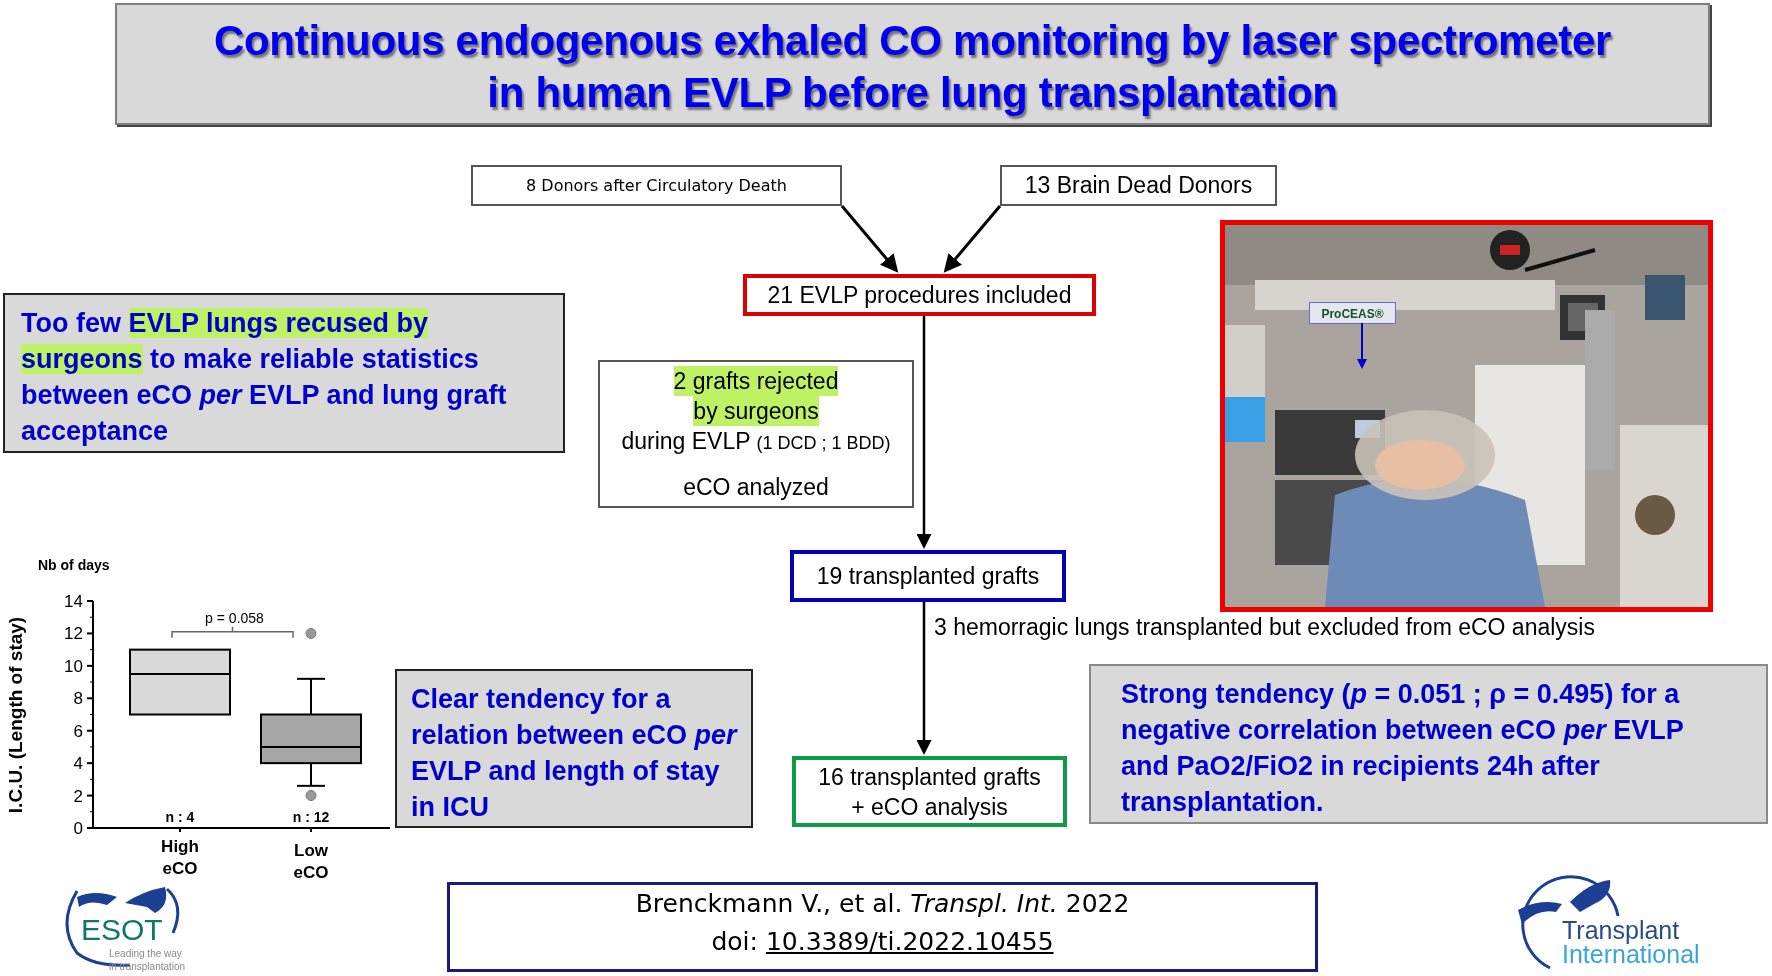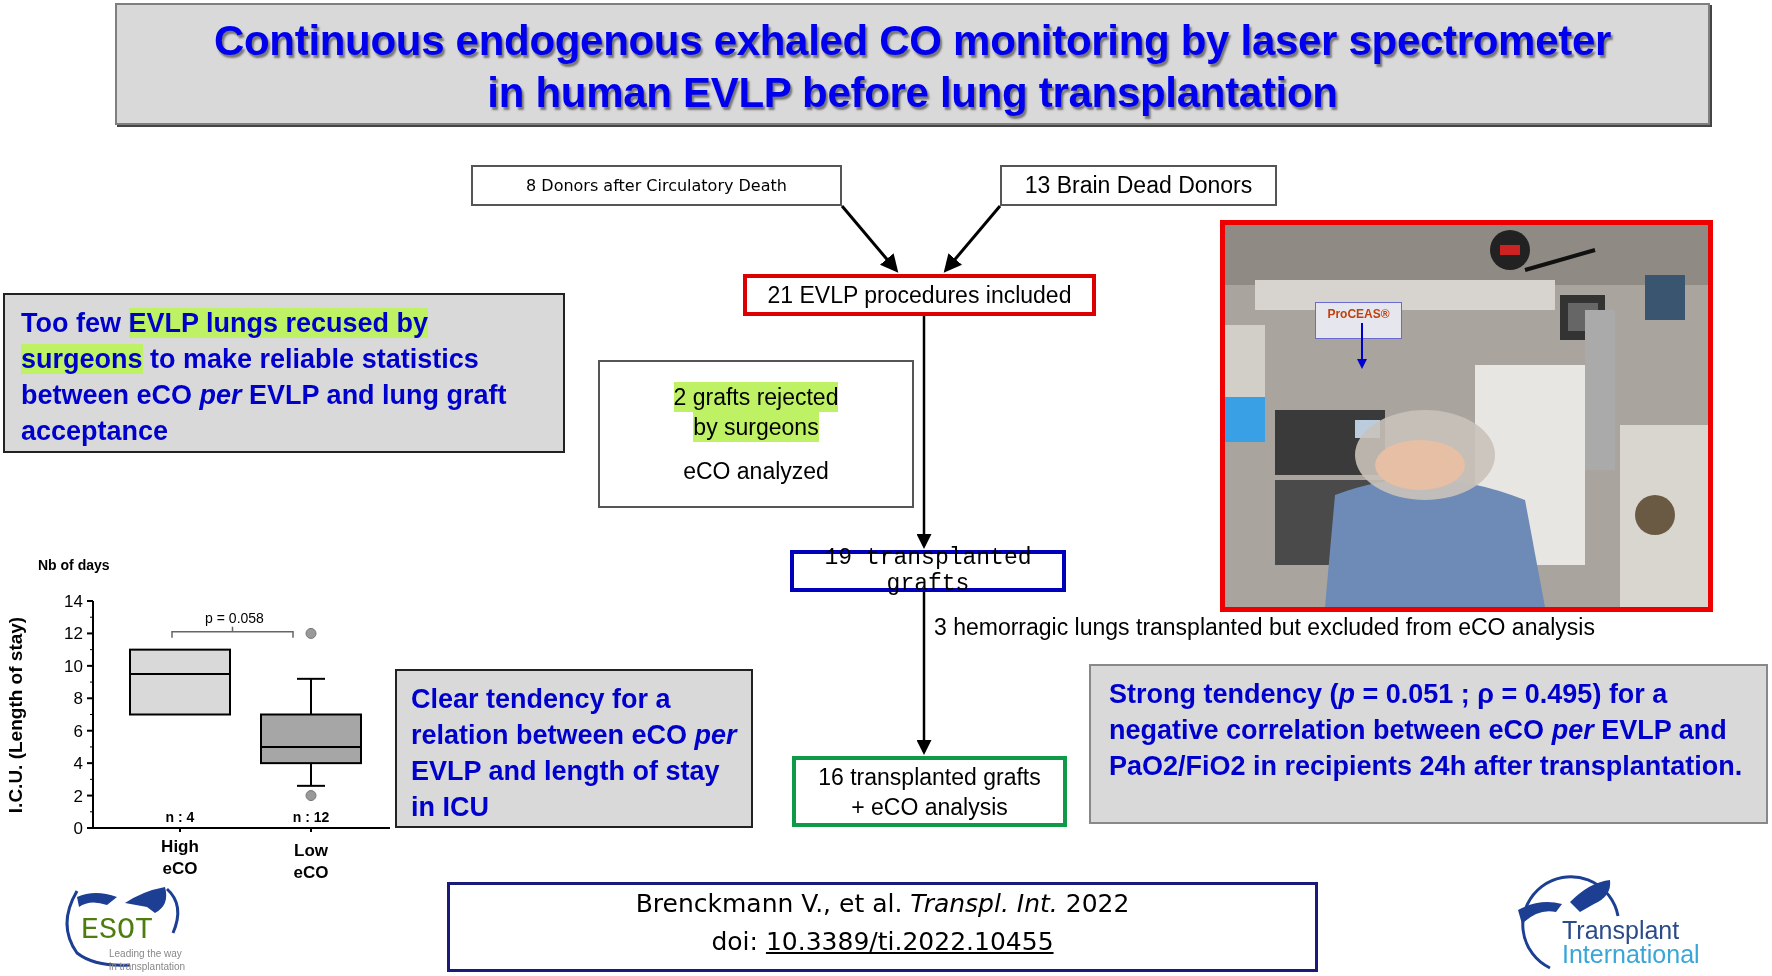--- a/index.html
+++ b/index.html
@@ -42,41 +42,42 @@
 </div>
 <div class="abs fbox" style="left:1000px;top:165px;width:277px;height:41px;border:2px solid #555;">
   <span>13 Brain Dead Donors</span>
 </div>
 <div class="abs fbox" style="left:743px;top:274px;width:353px;height:42px;border:4px solid #dd0000;">
   <span>21 EVLP procedures included</span>
 </div>
 <div class="abs fbox" style="left:598px;top:360px;width:316px;height:148px;border:2px solid #555;flex-direction:column;line-height:30px;">
   <span class="hl">2 grafts rejected</span>
   <span class="hl">by surgeons</span>
+  <span><span>during EVLP</span> <span style="font-size:18px;">(1 DCD ; 1 BDD)</span></span>
   <span style="margin-top:14px;text-align:center;">eCO analyzed</span>
 </div>
-<div class="abs fbox" style="left:790px;top:550px;width:276px;height:42px;border:4px solid #0000bb;font-family:Liberation Mono, monospace;">
+<div class="abs fbox" style="left:790px;top:550px;width:276px;height:52px;border:4px solid #0000bb;">
   <span>19 transplanted grafts</span>
 </div>
 <div class="abs" style="left:934px;top:614px;font-size:23px;color:#000;">3 hemorragic lungs transplanted but excluded from eCO analysis</div>
 <div class="abs fbox" style="left:792px;top:756px;width:275px;height:71px;border:4px solid #0f9a4a;flex-direction:column;line-height:30px;">
   <span>16 transplanted grafts</span>
   <span>+ eCO analysis</span>
 </div>
 
 <div class="abs gray-box" style="left:3px;top:293px;width:562px;height:160px;padding:10px 16px;">
   <span>Too few </span><span class="hl">EVLP lungs recused by</span>
   <br><span class="hl">surgeons</span><span> to make reliable  statistics between eCO </span><span class="ital">per</span><span> EVLP and lung graft acceptance</span>
 </div>
 
 <div class="abs gray-box" style="left:395px;top:669px;width:358px;height:159px;padding:10px 14px;">
   <span>Clear tendency for a relation  between eCO </span><span class="ital">per</span><span> EVLP and length of stay in ICU</span>
 </div>
 
-<div class="abs gray-box" style="left:1089px;top:664px;width:679px;height:160px;padding:10px 18px;border-color:#888;">
+<div class="abs gray-box" style="left:1089px;top:664px;width:679px;height:160px;padding:10px 30px;border-color:#888;">
   <span>Strong tendency (</span><span class="ital">p</span><span> = 0.051 ; ρ = 0.495) for a negative correlation  between eCO </span><span class="ital">per</span><span> EVLP and PaO2/FiO2 in recipients  24h after transplantation.</span>
 </div>
 
 <div class="abs photo">
   <svg width="483" height="382">
     <rect x="0" y="0" width="483" height="382" fill="#a9a59e"></rect>
     <rect x="0" y="0" width="483" height="60" fill="#8f8b84"></rect>
     <rect x="30" y="55" width="300" height="30" fill="#d7d4cf"></rect>
     <rect x="0" y="100" width="40" height="80" fill="#d2cfc9"></rect>
     <circle cx="285" cy="25" r="20" fill="#222"></circle>
@@ -90,21 +91,21 @@
     <rect x="343" y="78" width="30" height="28" fill="#666"></rect>
     <rect x="420" y="50" width="40" height="45" fill="#3a5570"></rect>
     <rect x="360" y="85" width="30" height="160" fill="#aaa"></rect>
     <rect x="250" y="140" width="110" height="200" fill="#e8e6e2"></rect>
     <path d="M100,382 L110,270 Q200,235 300,275 L320,382 Z" fill="#6e8bb8"></path>
     <ellipse cx="200" cy="230" rx="70" ry="45" fill="#c9c2ba" opacity="0.9"></ellipse>
     <ellipse cx="195" cy="240" rx="45" ry="25" fill="#e6bfa4"></ellipse>
     <rect x="395" y="200" width="88" height="182" fill="#d9d6d0"></rect>
     <circle cx="430" cy="290" r="20" fill="#6a5a44"></circle>
   </svg>
-  <div class="abs" style="left:90px;top:77px;width:87px;height:37px;background:#e6e6ee;border:1px solid #6a6ad0;color:#c2410c;font-weight:bold;font-size:12px;text-align:center;line-height:22px;">ProCEAS®</div>
+  <div class="abs" style="left:84px;top:77px;width:87px;height:22px;background:#e6e6ee;border:1px solid #6a6ad0;color:#14532d;font-weight:bold;font-size:12px;text-align:center;line-height:22px;">ProCEAS®</div>
   <svg class="abs" style="left:130px;top:98px;" width="14" height="46">
     <line x1="7" y1="0" x2="7" y2="38" stroke="#0000cc" stroke-width="2"></line>
     <path d="M2,36 L7,46 L12,36 z" fill="#0000cc"></path>
   </svg>
 </div>
 
 <svg class="abs" id="boxplot" style="left:0;top:550px;" width="400" height="330">
   <text x="38" y="20" font-size="14" font-weight="bold">Nb of days</text>
   <text transform="translate(22,165) rotate(-90)" text-anchor="middle" font-size="19" font-weight="bold">I.C.U. (Length of stay)</text>
   <g id="bp-yaxis">
@@ -175,21 +176,21 @@
   </div>
 </div>
 
 <div class="abs" style="left:55px;top:885px;width:160px;height:90px;">
   <svg width="160" height="90">
     <path d="M22,6 Q2,40 22,68 Q40,82 75,80" fill="none" stroke="#1c3f94" stroke-width="3"></path>
     <path d="M22,12 Q40,4 62,12 L52,20 Q35,14 24,22 Z" fill="#1c3f94"></path>
     <path d="M70,18 Q88,6 110,2 Q115,20 100,28 L92,22 Z" fill="#1c3f94"></path>
     <path d="M112,4 Q130,20 118,48" fill="none" stroke="#1c3f94" stroke-width="3"></path>
   </svg>
-  <div class="abs" style="left:26px;top:28px;font-size:30px;color:#4d7c0f;font-family:Liberation Mono, monospace;">ESOT</div>
+  <div class="abs" style="left:26px;top:28px;font-size:30px;color:#0f766e;">ESOT</div>
   <div class="abs" style="left:54px;top:62px;font-size:10px;color:#888;line-height:13px;">
     <div>Leading the way</div>
     <div>in transplantation</div>
   </div>
 </div>
 
 <div class="abs" style="left:1510px;top:868px;width:260px;height:105px;">
   <svg width="120" height="105">
     <path d="M40,100 A48,48 0 1 1 108,48" fill="none" stroke="#1c3f94" stroke-width="3"></path>
     <path d="M8,42 Q30,30 52,36 L46,44 Q28,40 12,56 Z" fill="#1c3f94"></path>

